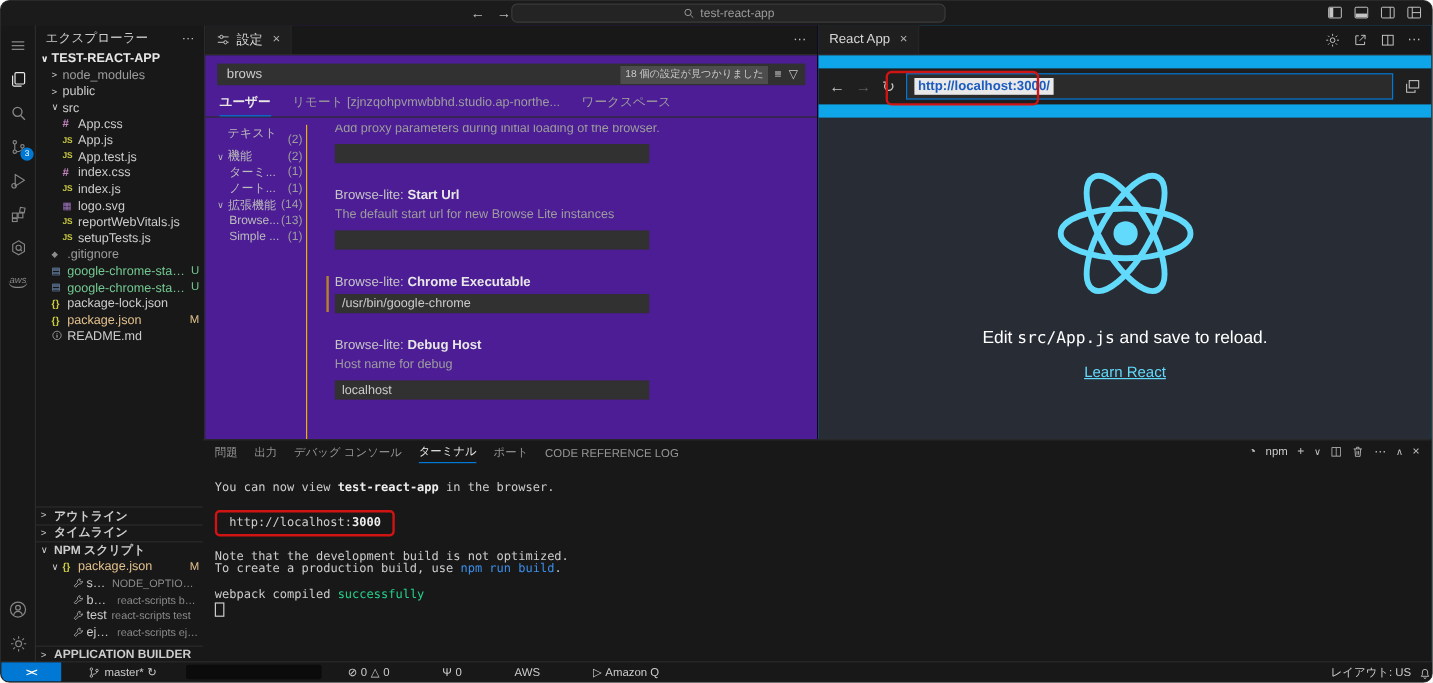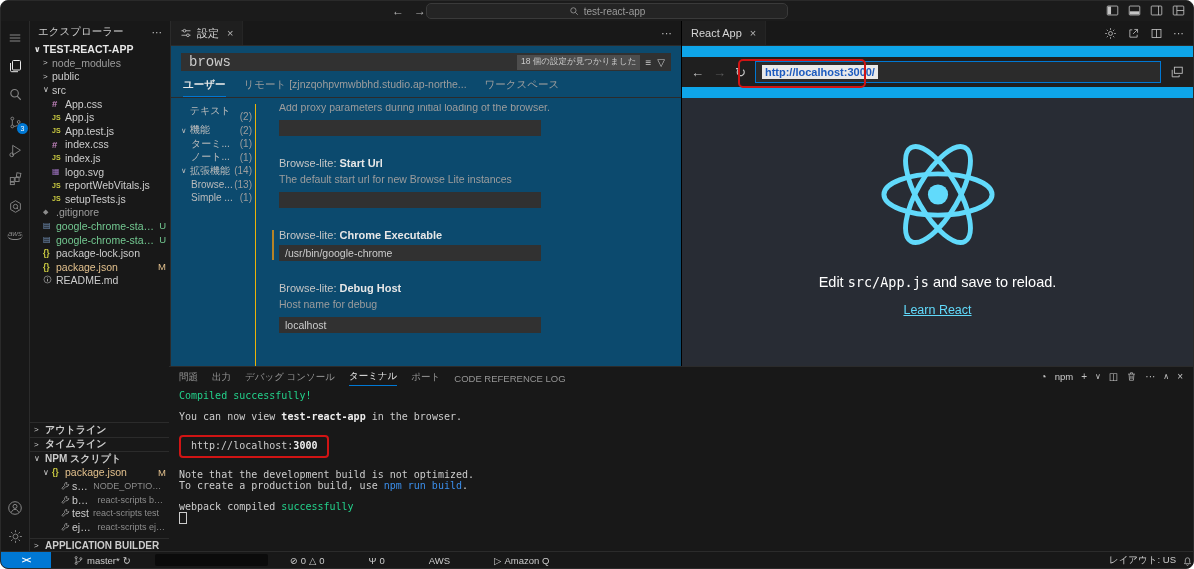--- a/index.html
+++ b/index.html
@@ -59,35 +59,35 @@
   .sb-sections{margin-top:auto;flex:none;}
   .sec-header{height:13.5px;border-top:1px solid #2b2b2b;display:flex;align-items:center;
     font-weight:bold;color:#cccccc;padding-left:4px;gap:2px;font-size:10px;cursor:pointer;}
   .sec-header .chev{width:9px;font-size:8px;font-weight:normal;}
   .npm-rows .trow .cmd{color:#8c8c8c;margin-left:4px;font-size:9px;overflow:hidden;text-overflow:ellipsis;}
   .wrench{width:12px;flex:none;color:#c5c5c5;}
 
   
   .editors{display:flex;height:332px;flex:1;min-width:0;}
   .group{display:flex;flex-direction:column;min-width:0;}
-  .g-settings{width:510px;flex:none;background:#0c4a6e;border-right:1px solid #000;}
+  .g-settings{width:510px;flex:none;background:#4c1d95;border-right:1px solid #000;}
   .g-browser{flex:1;background:#0ea5e9;gap:11px;}
   .tabbar{height:24px;background:#181818;display:flex;align-items:stretch;border-bottom:1px solid #2b2b2b;flex:none;}
   .tab{display:flex;align-items:center;gap:5px;padding:0 9px;background:#1f1f1f;color:#d7d7d7;
     font-size:11px;border-right:1px solid #252525;cursor:pointer;}
   .tab .close{color:#b5b5b5;margin-left:3px;font-size:11px;}
   .tab-actions{margin-left:auto;display:flex;align-items:center;gap:10px;padding-right:9px;color:#c5c5c5;}
   .tab-actions span{cursor:pointer;}
 
   
   .settings-body{flex:1;display:flex;flex-direction:column;padding-top:7px;overflow:hidden;}
   .s-search{margin:0 10px;height:18px;background:#313131;display:flex;align-items:center;
     padding-left:6px;flex:none;}
   .s-search input{flex:1;min-width:0;background:transparent;border:none;color:#cccccc;
-    font-size:14px;outline:none;font-family:Liberation Mono, monospace;}
+    font-size:11px;outline:none;font-family:Liberation Sans, sans-serif;}
   .s-count{background:#4d4d4d;color:#cccccc;font-size:8.5px;padding:1.5px 4px;margin-right:5px;white-space:nowrap;}
   .s-ficons{display:flex;gap:6px;color:#cccccc;padding-right:6px;font-size:10px;}
   .s-ficons span{cursor:pointer;}
   .s-scopes{display:flex;gap:18px;padding:7px 12px 0 12px;border-bottom:1px solid #2b2b2b;
     font-size:10.5px;color:#9d9d9d;flex:none;}
   .scope{padding-bottom:4px;cursor:pointer;white-space:nowrap;}
   .scope.active{color:#e7e7e7;border-bottom:1px solid #0078d4;font-weight:bold;}
   .s-main{flex:1;display:flex;overflow:hidden;padding-top:6px;}
   .s-toc{width:74px;flex:none;padding:6px 0 0 10px;font-size:10px;color:#bbbbbb;border-right:1px solid #eab308;}
   .srow{height:13.5px;display:flex;align-items:center;cursor:pointer;padding-right:3px;}
@@ -594,21 +594,20 @@
             <svg width="11" height="11" viewBox="0 0 16 16">
               <path d="M3 4.5h10M6.5 4.5v-2h3v2M4.5 4.5l.7 9h5.6l.7-9M7 7v4.5M9 7v4.5" fill="none" stroke="currentColor"></path>
             </svg>
           </span>
         <span>···</span>
         <span style="font-size:8px;">∧</span>
         <span>×</span>
       </div>
     </div>
     <div class="term" id="terminal-output">
-        <div class="tl"><span class="tgreen">Compiled successfully!</span></div>
         <div class="tl"> </div>
         <div class="tl">You can now view <span class="tbold">test-react-app</span> in the browser.</div>
         <div class="tl"> </div>
         <div class="tl"><span class="red-annot-term">http://localhost:<span class="tbold">3000</span></span></div>
         <div class="tl"> </div>
         <div class="tl">Note that the development build is not optimized.</div>
         <div class="tl">To create a production build, use <span class="tblue">npm run build</span>.</div>
         <div class="tl"> </div>
         <div class="tl">webpack compiled <span class="tgreen">successfully</span></div>
         <div class="tl"><span class="cursor"></span></div>

